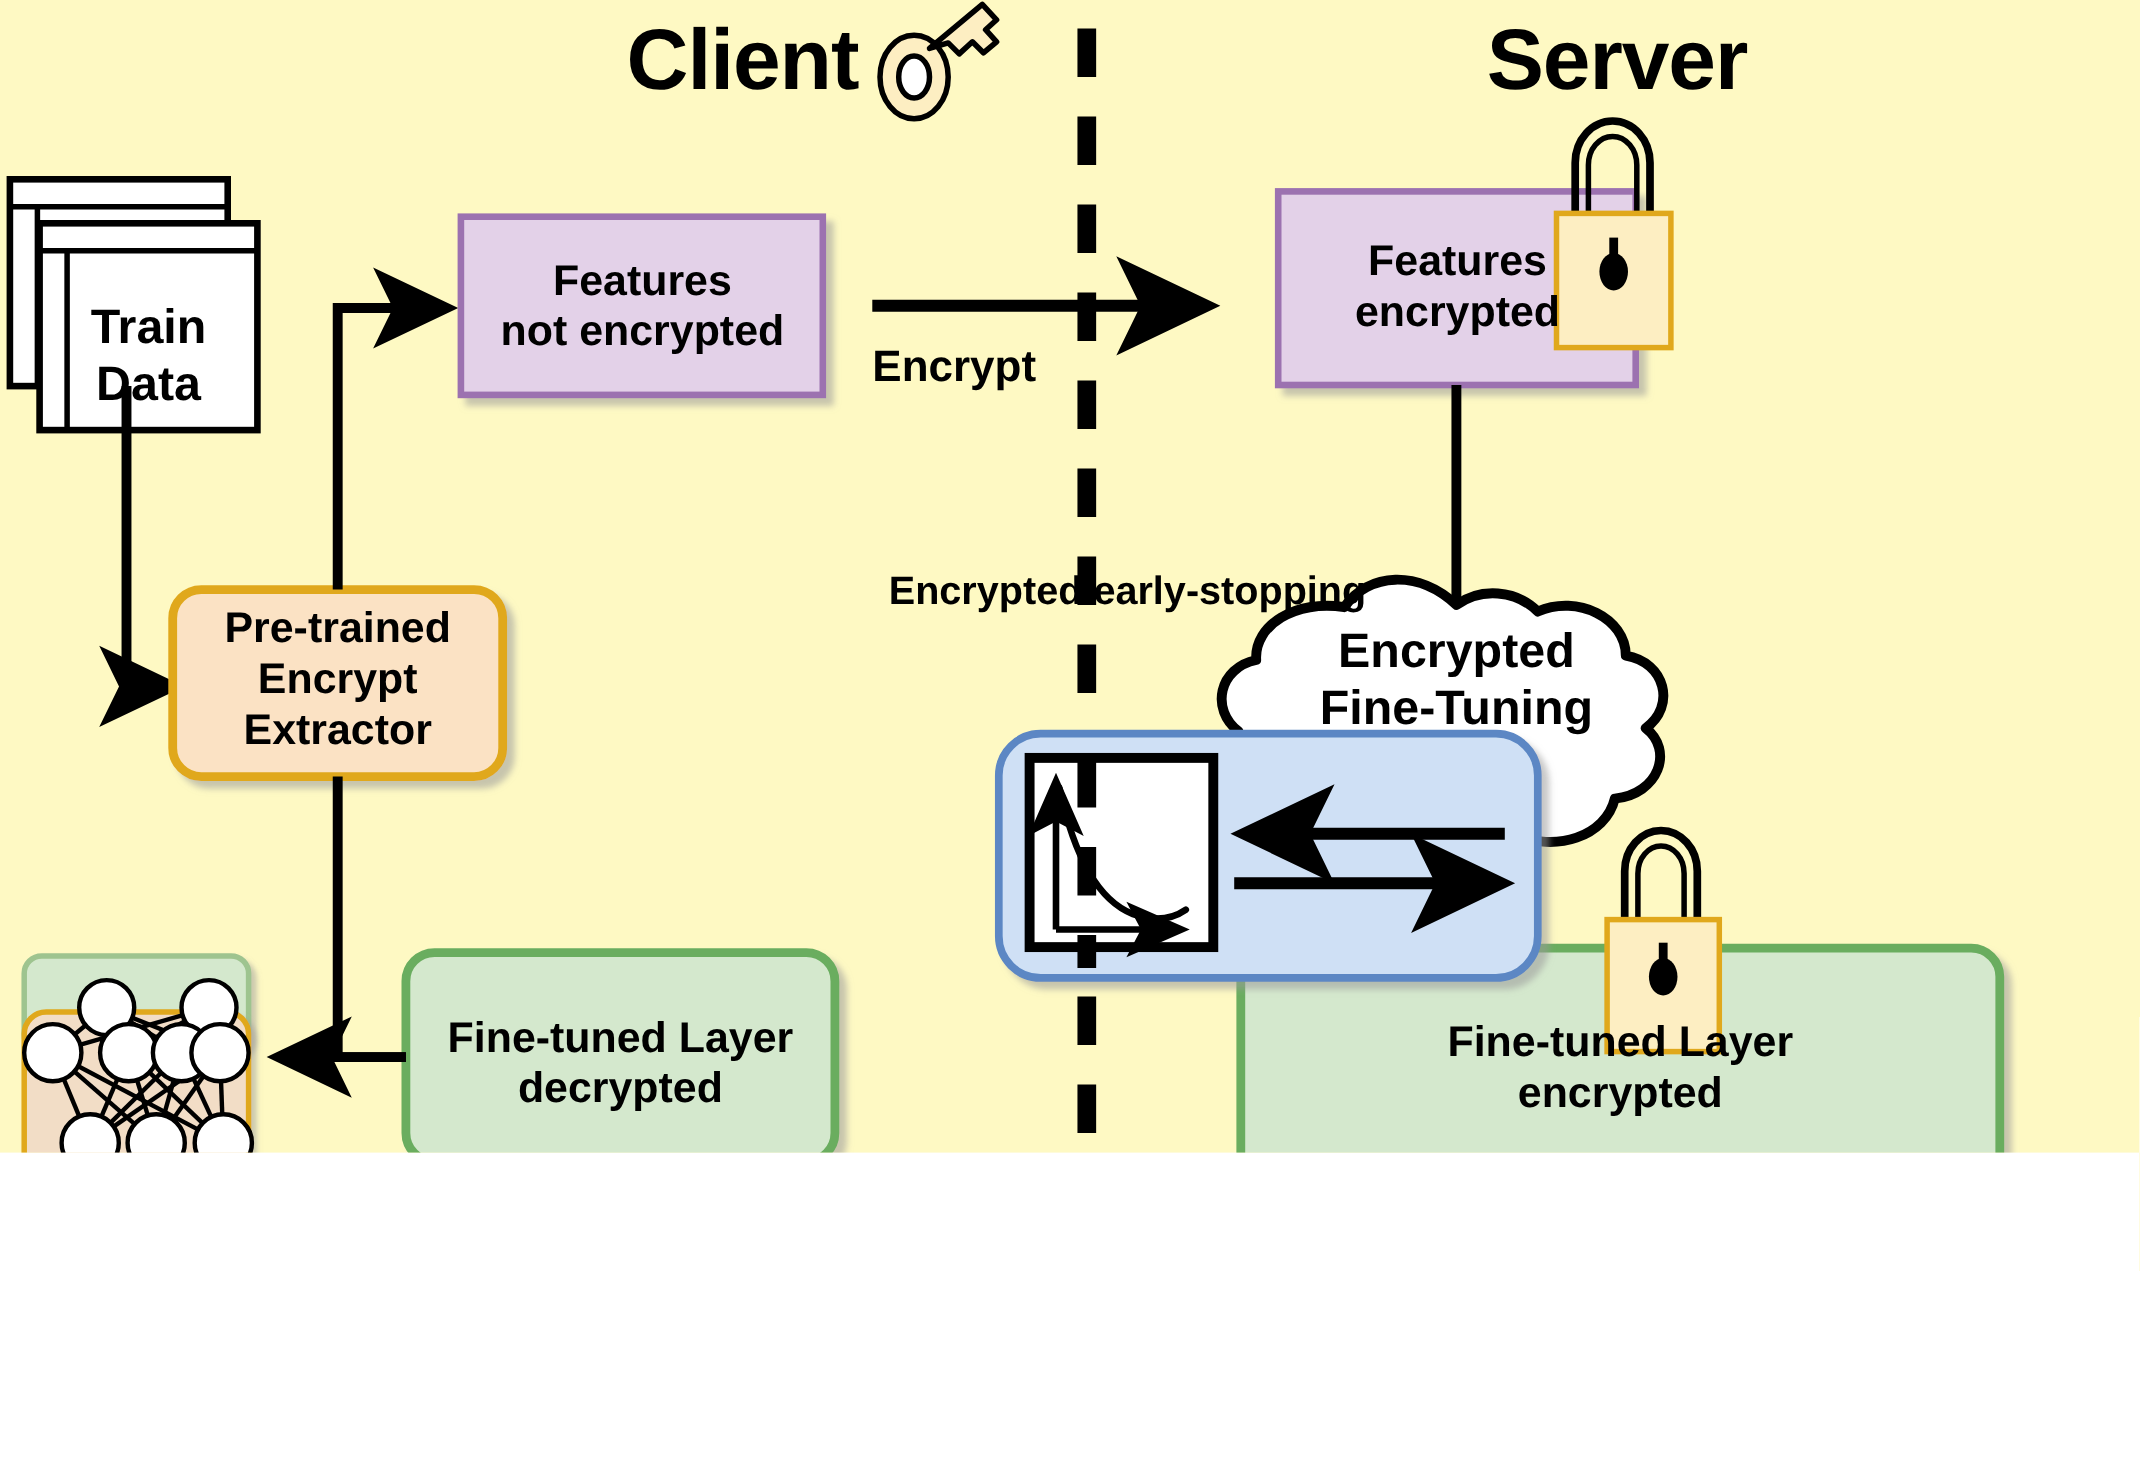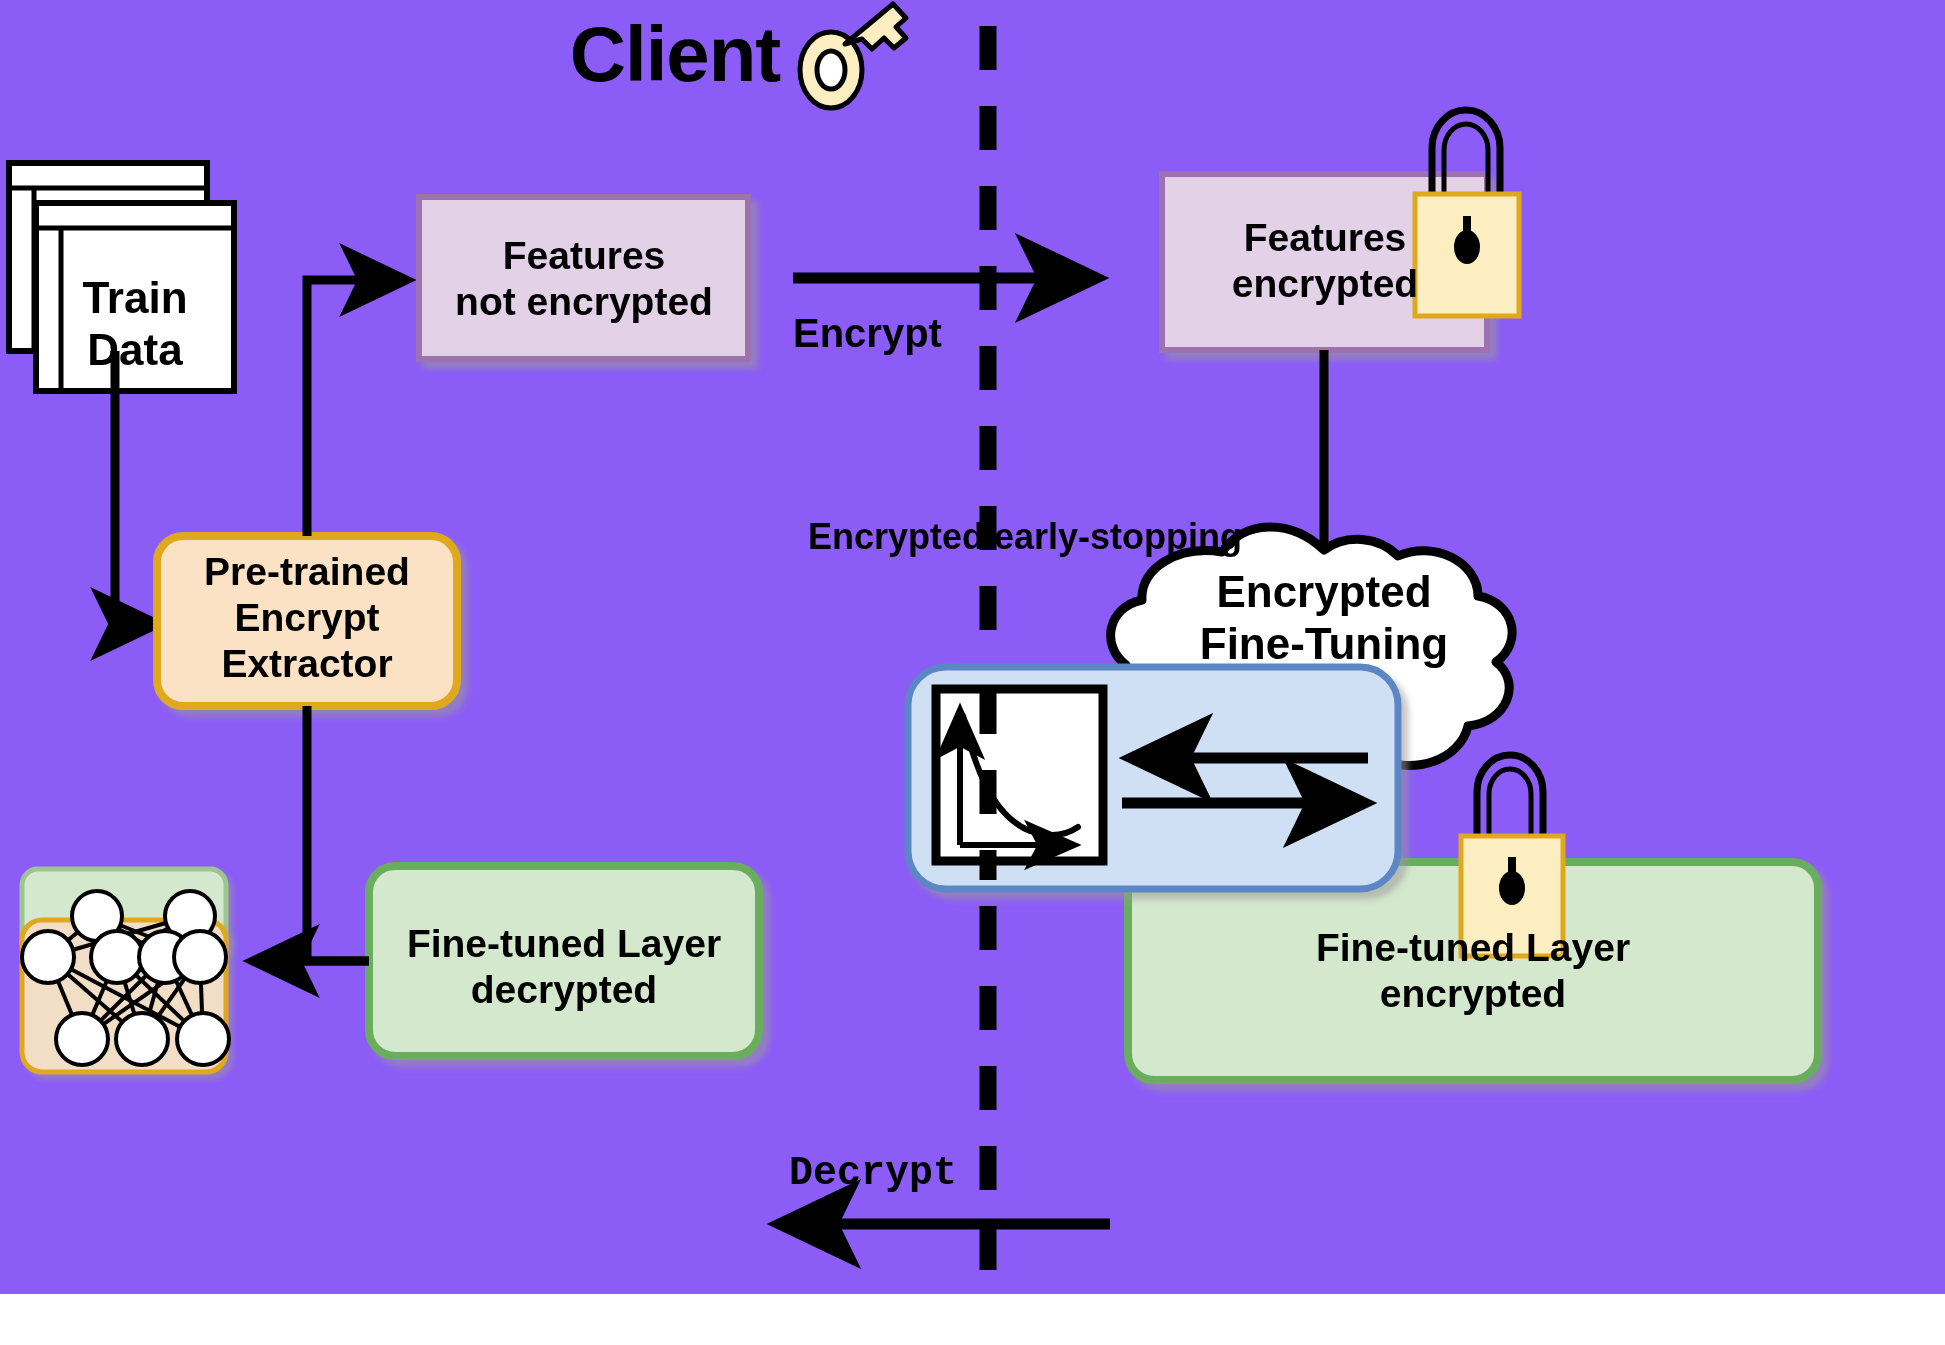--- a/index.html
+++ b/index.html
@@ -6,22 +6,22 @@
     margin: 0;
     padding: 0;
     background: #ffffff;
   }
   body {
     font-family: "Liberation Sans", sans-serif;
   }
   #stage {
     position: relative;
     width: 1945px;
-    height: 1294px;
-    background: #8b5cf6;
+    height: 1048px;
+    background: #fef9c3;
     overflow: hidden;
   }
   #svg-layer {
     position: absolute;
     left: 0; top: 0;
     width: 1945px;
     height: 1345px;
   }
   .lbl {
     position: absolute;
@@ -228,20 +228,21 @@
 
     <g>
       <ellipse cx="831" cy="70" rx="31" ry="38" fill="#fdeec2" stroke="#000" stroke-width="5"></ellipse>
       <ellipse cx="831" cy="70" rx="14" ry="19" fill="#ffffff" stroke="#000" stroke-width="5"></ellipse>
       <path d="M845,44 L893,4 L906,18 L896,27 L906,38 L894,48 L884,38 L872,49 L862,39 Z" fill="#fdeec2" stroke="#000" stroke-width="5" stroke-linejoin="round"></path>
     </g>
   </svg>
 
   <div class="lbl hdr" style="left:540px; top:8px; width:270px;">Client</div>
 
+  <div class="lbl hdr" style="left:1330px; top:8px; width:280px;">Server</div>
 
   <div class="lbl docs-text" style="left:45px; top:243px; width:180px;margin-top:29px;">Train
 Data</div>
 
   <div class="lbl boxtext" style="left:424px; top:233px; width:320px;">Features
 not encrypted</div>
 
   <div class="lbl boxtext" style="left:1167px; top:215px; width:316px;">Features
 encrypted</div>
 

